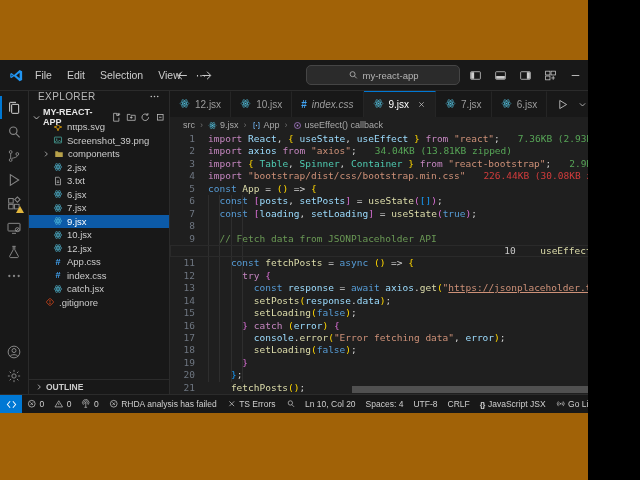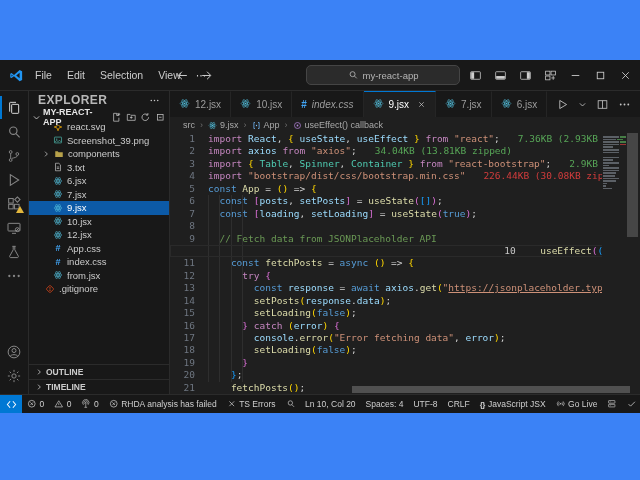--- a/index.html
+++ b/index.html
@@ -1,16 +1,16 @@
 <!DOCTYPE html>
 <html><head>
 <meta charset="utf-8">
 <style>
   html,body{margin:0;padding:0;background:#000;}
-  .stage{width:640px;height:480px;background:#3b82f6;position:relative;overflow:hidden;
+  .stage{width:588px;height:480px;background:#a16207;position:relative;overflow:hidden;
          font-family:"Liberation Sans",sans-serif;-webkit-font-smoothing:antialiased;}
   .vscode{position:absolute;left:0;top:60px;width:640px;height:353px;background:#1f1f1f;
           display:flex;flex-direction:column;color:#ccc;}
   
   .titlebar{height:30px;background:#181818;border-bottom:1px solid #2b2b2b;position:relative;flex:none;}
   .logo{position:absolute;left:9px;top:8px;width:15px;height:15px;}
   .menus{position:absolute;left:28px;top:0;height:30px;display:flex;align-items:center;gap:1px;}
   .menu-item{padding:2px 7px;font-size:10.5px;color:#cccccc;border-radius:4px;}
   .nav-arrows{position:absolute;left:176px;top:0;height:30px;display:flex;align-items:center;gap:11px;color:#cfcfcf;}
   .nav-arrows .ic svg{width:13px;height:13px;}
@@ -28,22 +28,22 @@
   .ab-cell{height:23px;margin-bottom:1px;display:flex;align-items:center;justify-content:center;
            color:#868686;position:relative;border-left:2px solid transparent;border-right:2px solid transparent;}
   .ab-cell.active{color:#d7d7d7;border-left-color:#0078d4;}
   .ab-cell svg{width:16px;height:16px;}
   .ab-badge{position:absolute;right:2px;bottom:2px;width:0;height:0;border-left:4px solid transparent;
             border-right:4px solid transparent;border-bottom:7px solid #e2b73d;}
   .ab-bottom{margin-top:auto;margin-bottom:6px;}
   
   .sidebar{width:140px;background:#181818;border-right:1px solid #2b2b2b;display:flex;
            flex-direction:column;min-height:0;flex:none;}
-  .sb-title{height:18px;display:flex;align-items:center;padding:0 9px;color:#b8b8b8;
-            font-size:12px;letter-spacing:.4px;font-weight:bold;}
+  .sb-title{height:18px;display:flex;align-items:flex-start;padding:0 9px;color:#b8b8b8;
+            font-size:10px;letter-spacing:.4px;}
   .sb-title .ic{margin-left:auto;color:#c5c5c5;}
   .sb-title .ic svg{width:11px;height:11px;}
   .sb-section{height:16px;display:flex;align-items:center;gap:2px;padding:0 4px 0 3px;
               color:#e7e7e7;font-weight:bold;font-size:9px;}
   .sb-section .chev svg{width:9px;height:9px;}
   .sb-actions{margin-left:auto;display:flex;gap:4px;color:#c5c5c5;}
   .sb-actions .ic svg{width:10.5px;height:10.5px;}
   .filelist{flex:1;overflow:hidden;}
   .file-row{height:13.5px;display:flex;align-items:center;gap:4px;padding-left:24px;
             color:#cccccc;font-size:9.5px;white-space:nowrap;}
@@ -333,21 +333,21 @@
               </span>
             </span>
         </div>
         <div class="filelist" id="filelist">
             <div class="file-row clipped">
               <span class="fi">
                 <svg viewBox="0 0 24 24" fill="none" stroke="#ffb300" stroke-width="1.7">
                   <path d="M12 3l2.4 6.6L21 12l-6.6 2.4L12 21l-2.4-6.6L3 12l6.6-2.4z"></path>
                 </svg>
               </span>
-              <span>react.svg</span>
+              <span>https.svg</span>
             </div>
             <div class="file-row">
               <span class="fi">
                 <svg viewBox="0 0 24 24" fill="none" stroke="#4db6ac" stroke-width="1.7">
                   <rect x="3.5" y="5" width="17" height="14" rx="1"></rect>
                   <circle cx="9" cy="10" r="1.4" fill="#4db6ac" stroke="none"></circle>
                   <path d="M4.5 17.5l4.5-4.5 3 3 3.5-3.5 4 4"></path>
                 </svg>
               </span>
               <span>Screenshot_39.png</span>
@@ -357,147 +357,152 @@
                 <svg viewBox="0 0 24 24" fill="none" stroke="currentColor" stroke-width="2.2">
                   <path d="M9 5l7 7-7 7"></path>
                 </svg>
               </span>
               <span class="fi">
                 <svg viewBox="0 0 24 24" fill="#b7a14a">
                   <path d="M3 5.5h6l2 2h10V19H3z"></path>
                 </svg>
               </span>
               <span>components</span>
-            </div>
-            <div class="file-row">
-              <span class="fi">
-                <svg viewBox="0 0 24 24" fill="none" stroke="#c8c8c8" stroke-width="1.6">
-                  <path d="M6 3h8l4 4v14H6z"></path>
-                  <path d="M9 12h6M9 15.5h6"></path>
-                </svg>
-              </span>
-              <span>3.txt</span>
             </div>
             <div class="file-row">
               <span class="fi">
                 <svg viewBox="0 0 24 24">
                   <circle cx="12" cy="12" r="1.9" fill="#53c1de"></circle>
                   <g fill="none" stroke="#53c1de" stroke-width="1.2">
                     <ellipse cx="12" cy="12" rx="9.5" ry="3.7"></ellipse>
                     <ellipse cx="12" cy="12" rx="9.5" ry="3.7" transform="rotate(60 12 12)"></ellipse>
                     <ellipse cx="12" cy="12" rx="9.5" ry="3.7" transform="rotate(120 12 12)"></ellipse>
                   </g>
                 </svg>
               </span>
-              <span>6.jsx</span>
+              <span>2.jsx</span>
+            </div>
+            <div class="file-row">
+              <span class="fi">
+                <svg viewBox="0 0 24 24" fill="none" stroke="#c8c8c8" stroke-width="1.6">
+                  <path d="M6 3h8l4 4v14H6z"></path>
+                  <path d="M9 12h6M9 15.5h6"></path>
+                </svg>
+              </span>
+              <span>3.txt</span>
             </div>
             <div class="file-row">
               <span class="fi">
                 <svg viewBox="0 0 24 24">
                   <circle cx="12" cy="12" r="1.9" fill="#53c1de"></circle>
                   <g fill="none" stroke="#53c1de" stroke-width="1.2">
                     <ellipse cx="12" cy="12" rx="9.5" ry="3.7"></ellipse>
                     <ellipse cx="12" cy="12" rx="9.5" ry="3.7" transform="rotate(60 12 12)"></ellipse>
                     <ellipse cx="12" cy="12" rx="9.5" ry="3.7" transform="rotate(120 12 12)"></ellipse>
                   </g>
                 </svg>
               </span>
-              <span>7.jsx</span>
-            </div>
-            <div class="file-row selected">
+              <span>6.jsx</span>
+            </div>
+            <div class="file-row">
               <span class="fi">
                 <svg viewBox="0 0 24 24">
                   <circle cx="12" cy="12" r="1.9" fill="#53c1de"></circle>
                   <g fill="none" stroke="#53c1de" stroke-width="1.2">
                     <ellipse cx="12" cy="12" rx="9.5" ry="3.7"></ellipse>
                     <ellipse cx="12" cy="12" rx="9.5" ry="3.7" transform="rotate(60 12 12)"></ellipse>
                     <ellipse cx="12" cy="12" rx="9.5" ry="3.7" transform="rotate(120 12 12)"></ellipse>
                   </g>
                 </svg>
               </span>
-              <span>9.jsx</span>
-            </div>
-            <div class="file-row">
+              <span>7.jsx</span>
+            </div>
+            <div class="file-row selected">
               <span class="fi">
                 <svg viewBox="0 0 24 24">
                   <circle cx="12" cy="12" r="1.9" fill="#53c1de"></circle>
                   <g fill="none" stroke="#53c1de" stroke-width="1.2">
                     <ellipse cx="12" cy="12" rx="9.5" ry="3.7"></ellipse>
                     <ellipse cx="12" cy="12" rx="9.5" ry="3.7" transform="rotate(60 12 12)"></ellipse>
                     <ellipse cx="12" cy="12" rx="9.5" ry="3.7" transform="rotate(120 12 12)"></ellipse>
                   </g>
                 </svg>
               </span>
-              <span>10.jsx</span>
+              <span>9.jsx</span>
             </div>
             <div class="file-row">
               <span class="fi">
                 <svg viewBox="0 0 24 24">
                   <circle cx="12" cy="12" r="1.9" fill="#53c1de"></circle>
                   <g fill="none" stroke="#53c1de" stroke-width="1.2">
                     <ellipse cx="12" cy="12" rx="9.5" ry="3.7"></ellipse>
                     <ellipse cx="12" cy="12" rx="9.5" ry="3.7" transform="rotate(60 12 12)"></ellipse>
                     <ellipse cx="12" cy="12" rx="9.5" ry="3.7" transform="rotate(120 12 12)"></ellipse>
                   </g>
                 </svg>
               </span>
-              <span>12.jsx</span>
-            </div>
-            <div class="file-row">
-              <span class="fi">
-                <span style="color:#42a5f5">#</span>
-              </span>
-              <span>App.css</span>
-            </div>
-            <div class="file-row">
-              <span class="fi">
-                <span style="color:#42a5f5">#</span>
-              </span>
-              <span>index.css</span>
+              <span>10.jsx</span>
             </div>
             <div class="file-row">
               <span class="fi">
                 <svg viewBox="0 0 24 24">
                   <circle cx="12" cy="12" r="1.9" fill="#53c1de"></circle>
                   <g fill="none" stroke="#53c1de" stroke-width="1.2">
                     <ellipse cx="12" cy="12" rx="9.5" ry="3.7"></ellipse>
                     <ellipse cx="12" cy="12" rx="9.5" ry="3.7" transform="rotate(60 12 12)"></ellipse>
                     <ellipse cx="12" cy="12" rx="9.5" ry="3.7" transform="rotate(120 12 12)"></ellipse>
                   </g>
                 </svg>
               </span>
-              <span>from.jsx</span>
+              <span>12.jsx</span>
+            </div>
+            <div class="file-row">
+              <span class="fi">
+                <span style="color:#42a5f5">#</span>
+              </span>
+              <span>App.css</span>
+            </div>
+            <div class="file-row">
+              <span class="fi">
+                <span style="color:#42a5f5">#</span>
+              </span>
+              <span>index.css</span>
+            </div>
+            <div class="file-row">
+              <span class="fi">
+                <svg viewBox="0 0 24 24">
+                  <circle cx="12" cy="12" r="1.9" fill="#53c1de"></circle>
+                  <g fill="none" stroke="#53c1de" stroke-width="1.2">
+                    <ellipse cx="12" cy="12" rx="9.5" ry="3.7"></ellipse>
+                    <ellipse cx="12" cy="12" rx="9.5" ry="3.7" transform="rotate(60 12 12)"></ellipse>
+                    <ellipse cx="12" cy="12" rx="9.5" ry="3.7" transform="rotate(120 12 12)"></ellipse>
+                  </g>
+                </svg>
+              </span>
+              <span>catch.jsx</span>
             </div>
             <div class="file-row outdent">
               <span class="fi">
                 <svg viewBox="0 0 24 24">
                   <rect x="5.5" y="5.5" width="13" height="13" rx="2" transform="rotate(45 12 12)" fill="none" stroke="#e64a19" stroke-width="1.7"></rect>
                   <circle cx="12" cy="8.7" r="1.3" fill="#e64a19"></circle>
                   <circle cx="12" cy="15.3" r="1.3" fill="#e64a19"></circle>
                   <path d="M12 9.8v4.2" stroke="#e64a19" stroke-width="1.3"></path>
                 </svg>
               </span>
               <span>.gitignore</span>
             </div>
           </div>
         <div class="sb-foot">
           <span class="ic">
               <svg viewBox="0 0 24 24" fill="none" stroke="currentColor" stroke-width="2.4">
                 <path d="M9 5l7 7-7 7"></path>
               </svg>
             </span>
           <span>OUTLINE</span>
-        </div>
-        <div class="sb-foot">
-          <span class="ic">
-              <svg viewBox="0 0 24 24" fill="none" stroke="currentColor" stroke-width="2.4">
-                <path d="M9 5l7 7-7 7"></path>
-              </svg>
-            </span>
-          <span>TIMELINE</span>
         </div>
       </div>
 
       <div class="editor">
         <div class="tabbar">
           <div id="tabs" style="display:flex;align-items:stretch;">
               <div class="tab">
                 <span class="ti"><svg viewBox="0 0 24 24">
                     <circle cx="12" cy="12" r="1.9" fill="#53c1de"></circle>
                     <g fill="none" stroke="#53c1de" stroke-width="1.2">

